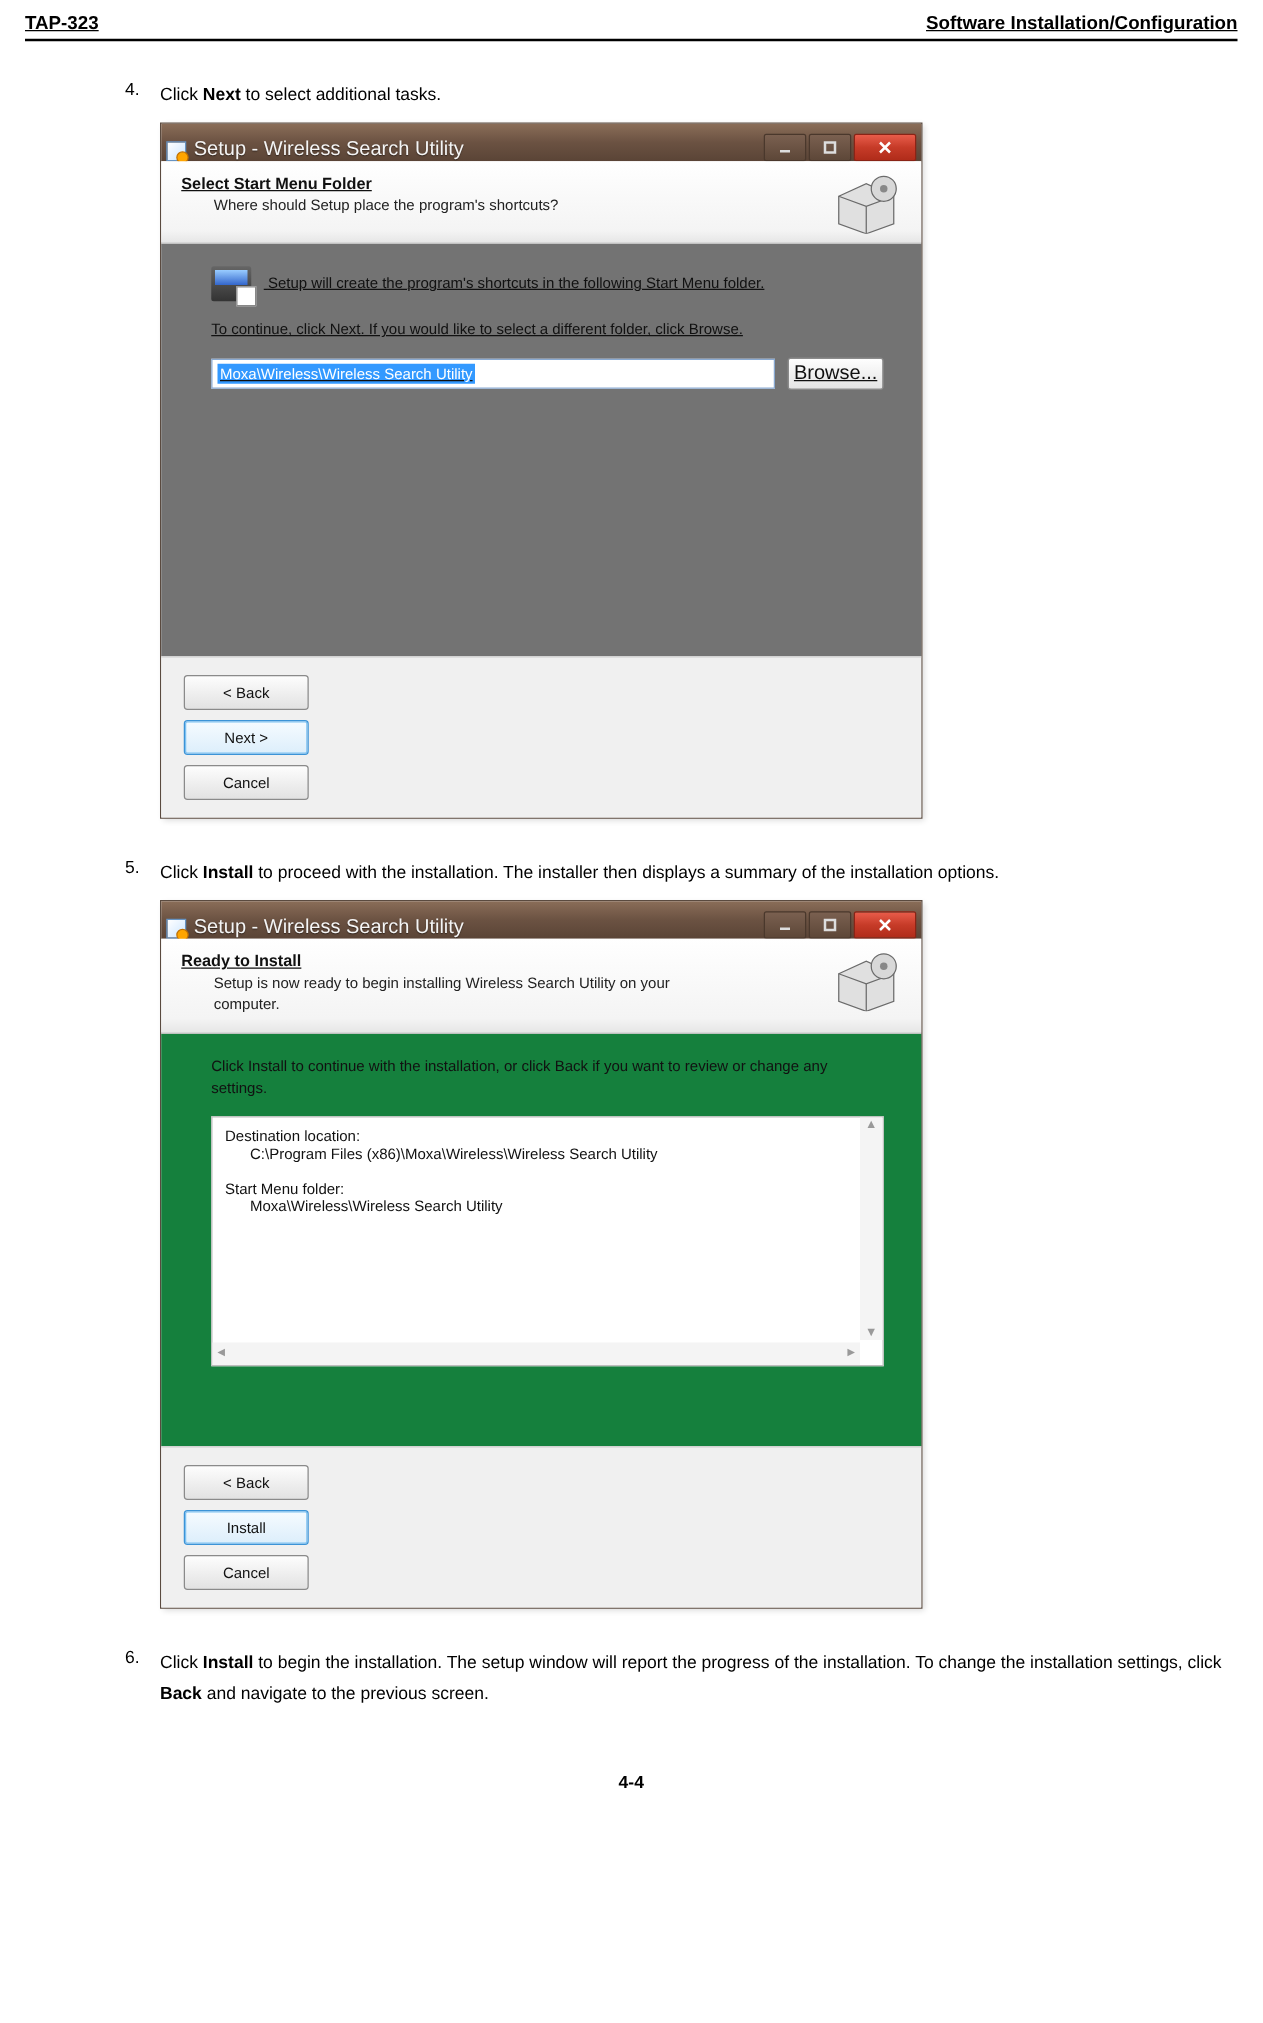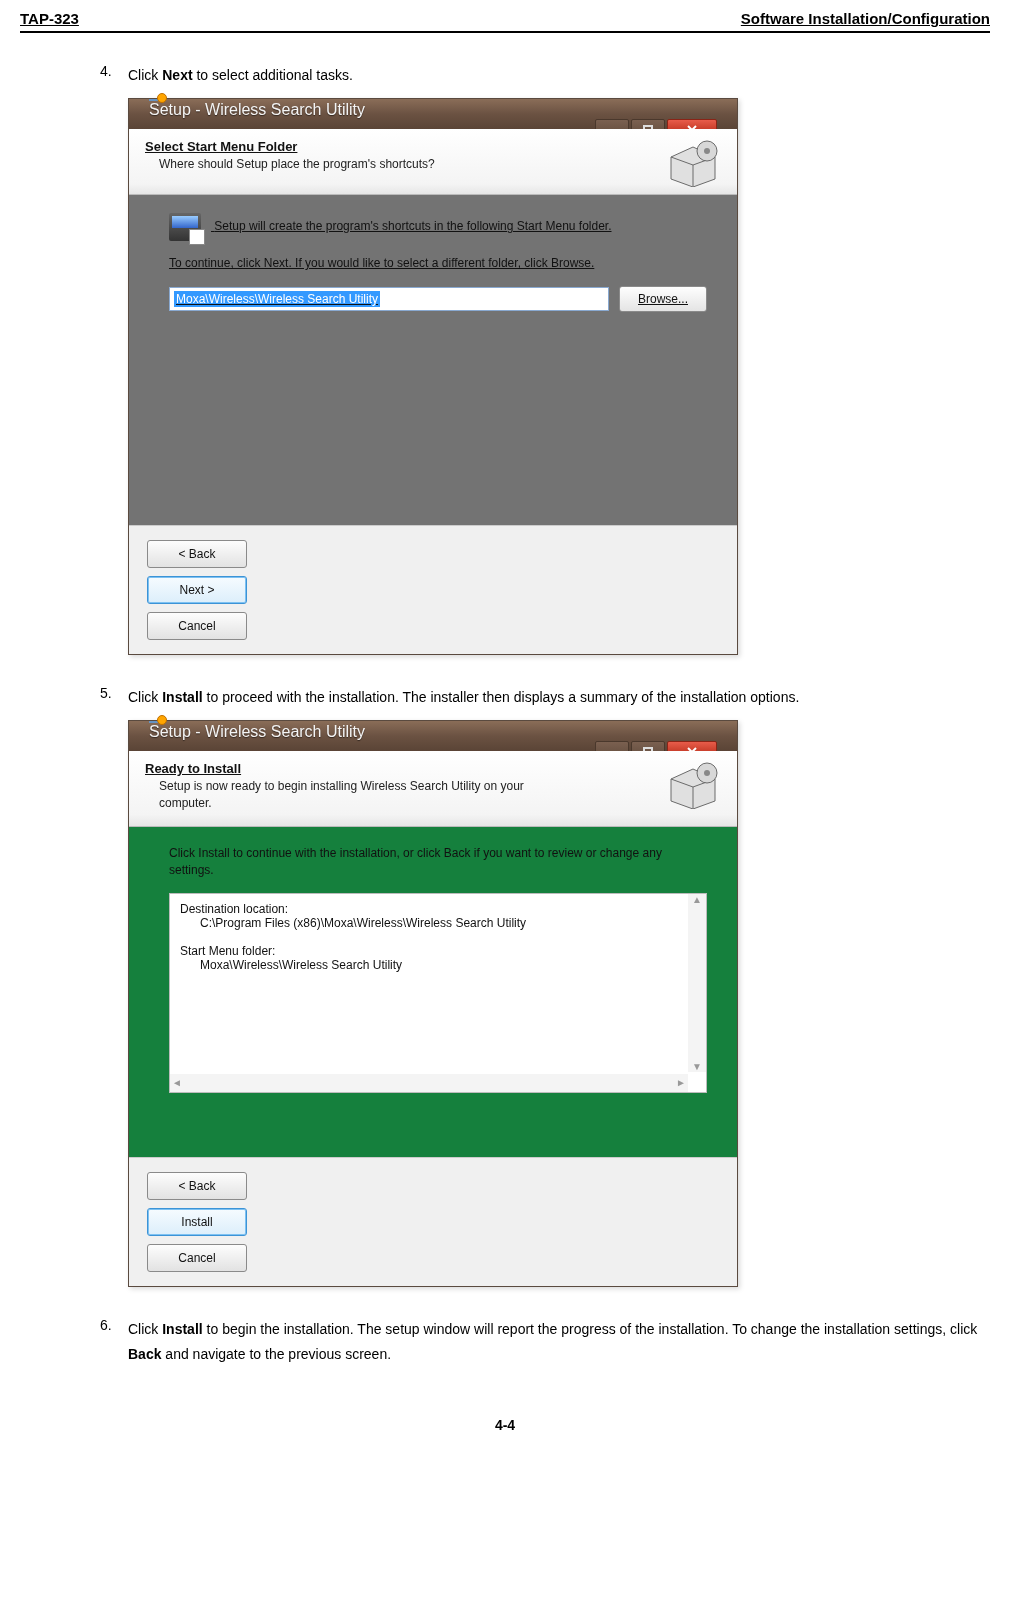--- a/index.html
+++ b/index.html
@@ -51,24 +51,23 @@
     box-shadow: 2px 2px 5px rgba(0,0,0,0.15);
     font-family: "Segoe UI", Tahoma, sans-serif;
     font-size: 12px;
     color: #111;
     background: #fff;
   }
   .titlebar {
     height: 30px;
     background: linear-gradient(to bottom, #8a6d58 0%, #6b5242 50%, #5a4436 100%);
     display: flex;
-    align-items: flex-start;
-    padding: 0 20px;
+    align-items: flex-end;
+    padding: 0 4px;
     position: relative;
-    flex-direction: column;
   }
   .titlebar-icon {
     width: 16px; height: 16px;
     margin-right: 6px;
     background: linear-gradient(135deg,#fff,#cce5ff);
     border:1px solid #6693c3;
     display:inline-block;
     position:relative;
   }
   .titlebar-icon::after{
@@ -110,21 +109,21 @@
     min-height: 66px;
   }
   .wizard-header-title {
     font-weight: bold;
     font-size: 13px;
     color: #111;
     margin-bottom: 2px;
     text-decoration: underline;
   }
   .wizard-header-sub {
-    margin-left: 14px;
+    margin-left: 26px;
     font-size: 12px;
     color: #222;
     line-height: 1.4;
     max-width: 400px;
   }
   .wizard-header-icon {
     position: absolute;
     right: 14px;
     top: 8px;
     width: 60px; height: 50px;
@@ -167,25 +166,25 @@
     display:flex; align-items:center;
   }
   .path-input-inner{
     background:#3399ff;
     color:#fff;
     padding:1px 2px;
     display:inline-block;
     white-space: nowrap;
   }
   .browse-btn {
-    width:88px; height:26px;
+    width:77px; height:26px;
     background: linear-gradient(to bottom,#fefefe,#e4e4e4);
     border:1px solid #8a8a8a;
     border-radius:3px;
-    font-size:12px; color:#111;
+    font-size:16px; color:#111;
     display:flex; align-items:center; justify-content:center;
   }
   .summary-box {
     background:#fff;
     border:1px solid #bcbcbc;
     height:200px;
     padding:8px 10px;
     font-size:12px;
     color:#111;
     position:relative;

